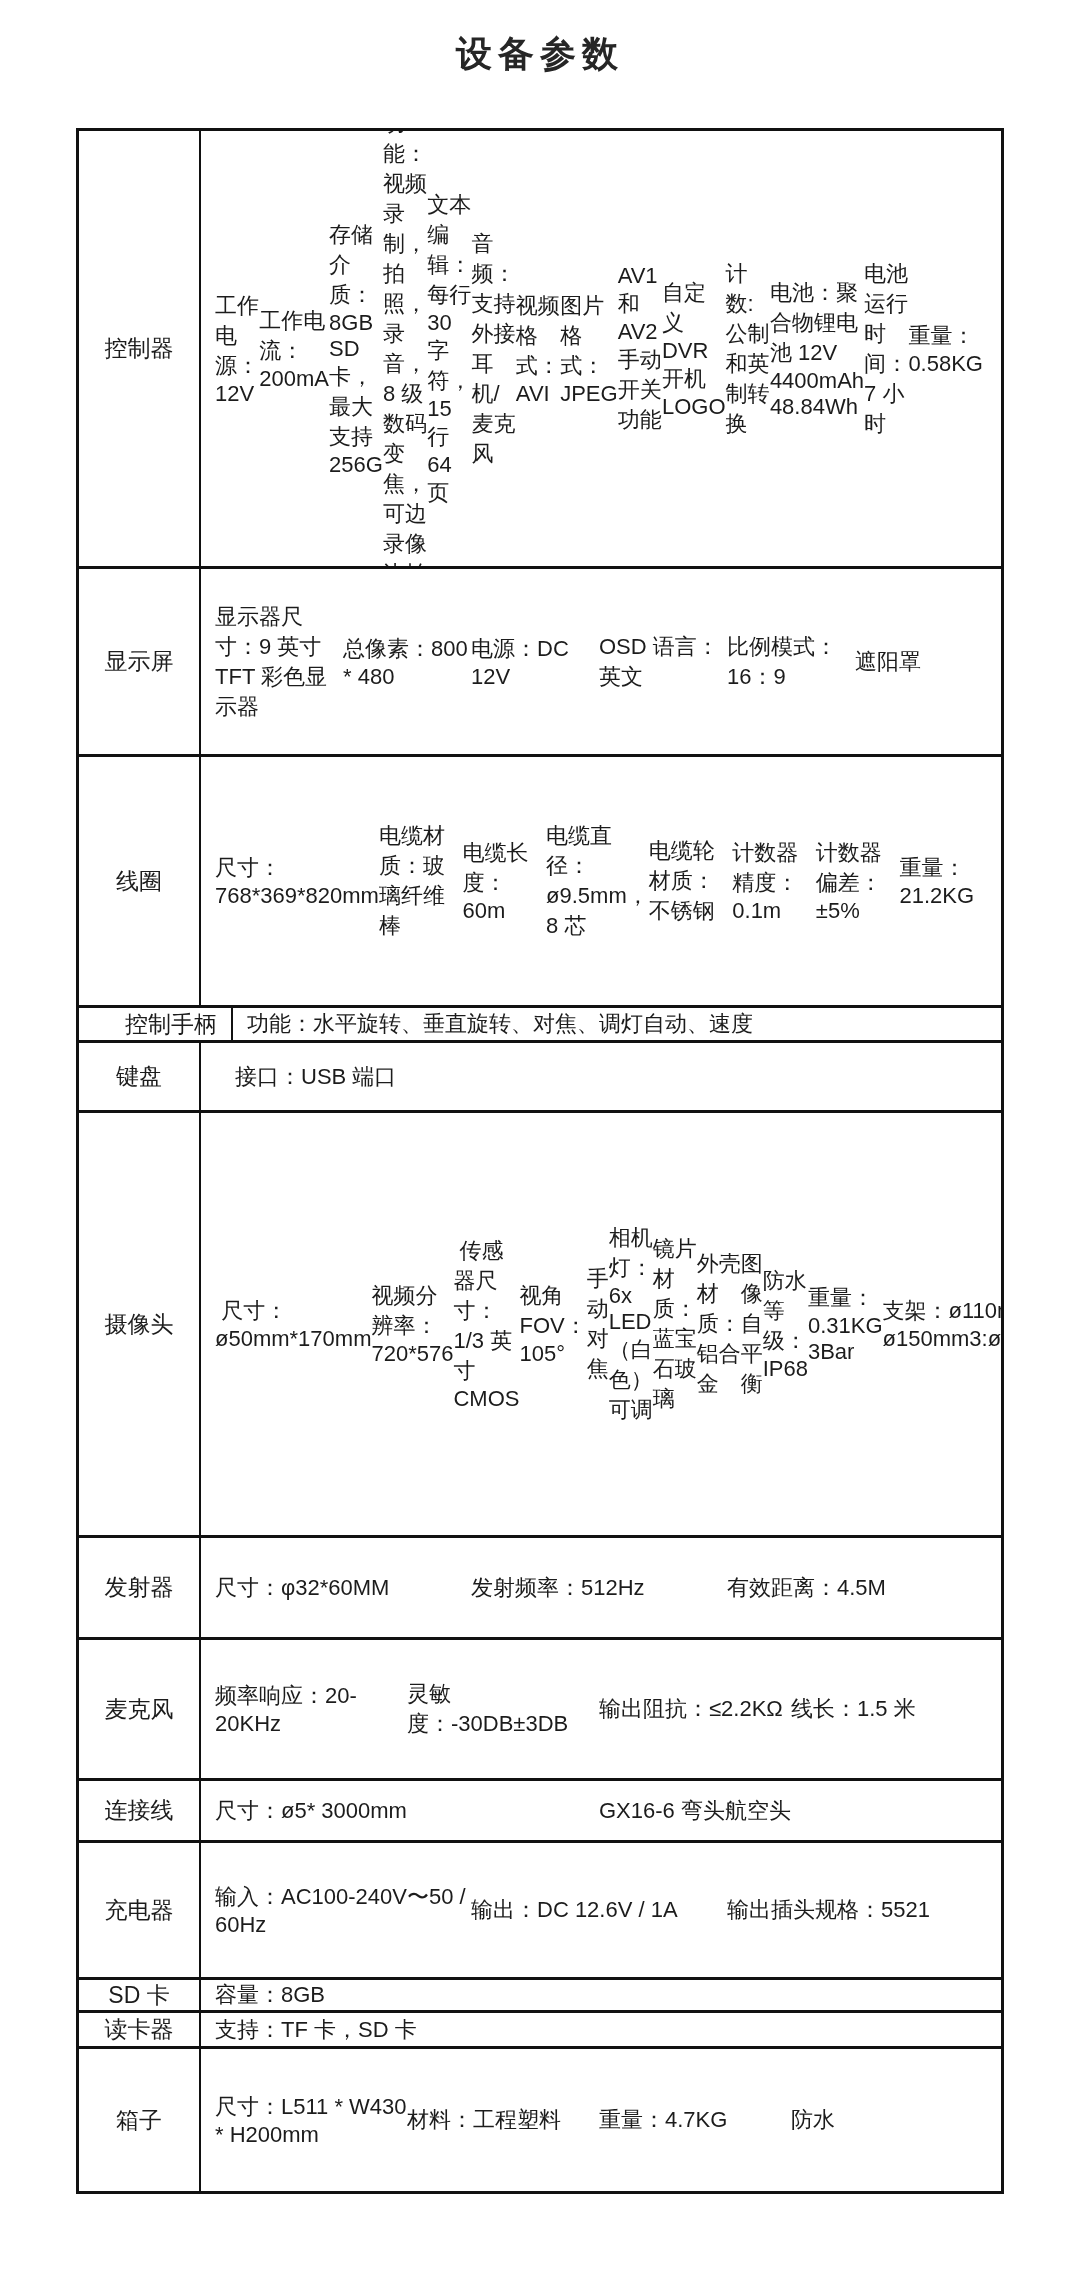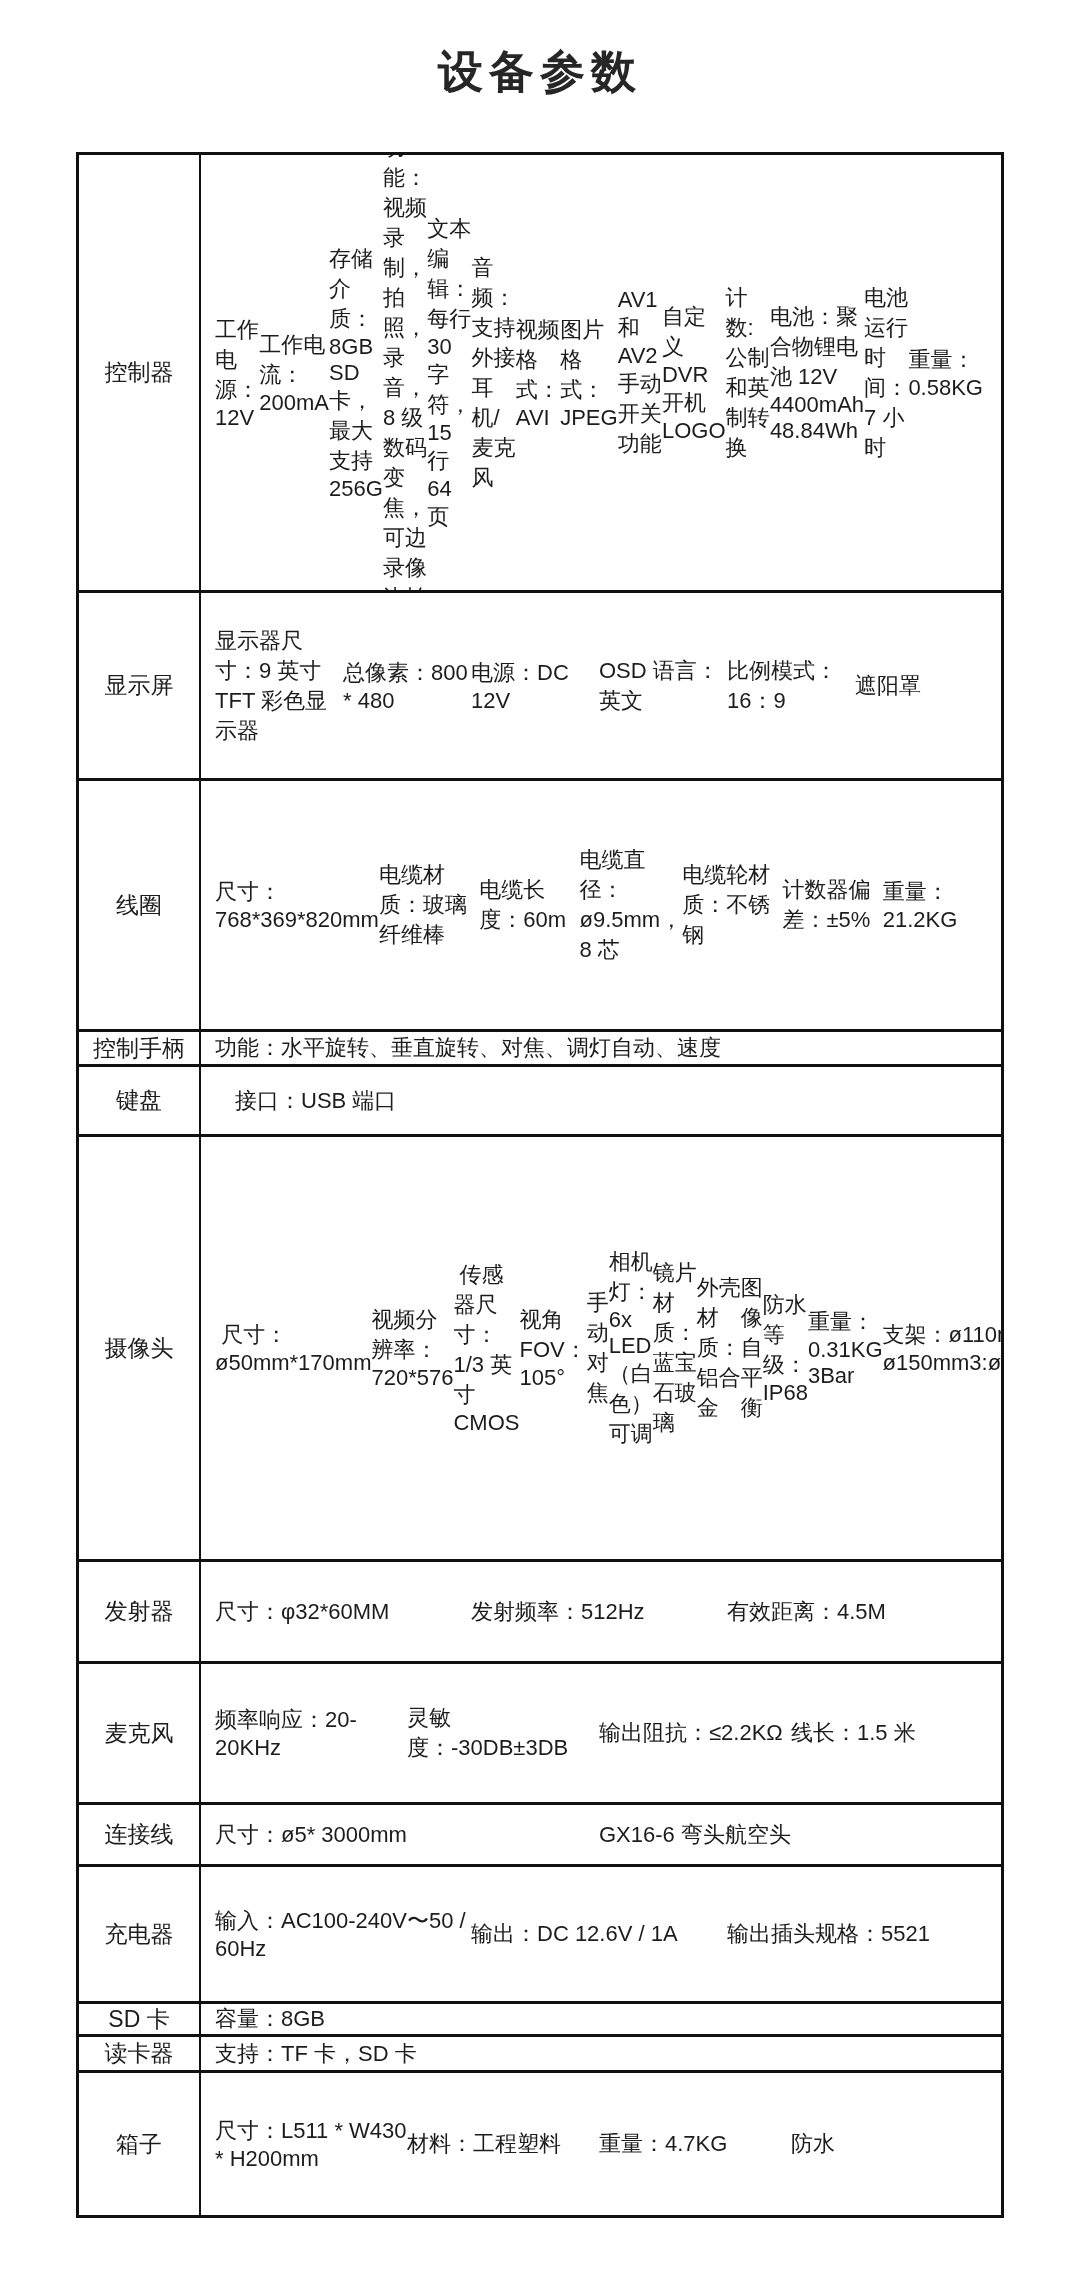--- a/index.html
+++ b/index.html
@@ -12,26 +12,26 @@
     color: #1e1e1e;
     -webkit-font-smoothing: antialiased;
   }
   .page {
     width: 1080px;
     height: 2277px;
     position: relative;
     background: #ffffff;
   }
   .title {
-    margin: 12px;
+    margin: 0;
     height: 128px;
     box-sizing: border-box;
     padding-top: 30px;
     text-align: center;
-    font-size: 45px;
+    font-size: 36px;
     font-weight: 600;
     letter-spacing: 6px;
     color: #262626;
   }
   .spec-table {
     width: 928px;
     margin: 0 auto;
     box-sizing: border-box;
     border: 3px solid #111111;
     background: #ffffff;
@@ -169,28 +169,31 @@
           <div class="value-line">
             <span>电缆长度：60m</span>
           </div>
           <div class="value-line">
             <span>电缆直径：ø9.5mm，8 芯</span>
           </div>
           <div class="value-line">
             <span>电缆轮材质：不锈钢</span>
           </div>
           <div class="value-line">
+            <span>计数器精度：0.1m</span>
+          </div>
+          <div class="value-line">
             <span>计数器偏差：±5%</span>
           </div>
           <div class="value-line">
             <span>重量：21.2KG</span>
           </div>
         </div>
       </div>
-      <div class="spec-row" style="height: 35px;">
+      <div class="spec-row" style="height: 35px; padding-left: 32px;">
         <div class="label-cell">
           <span>控制手柄</span>
         </div>
         <div class="value-cell">
           <div class="value-line">
             <span>功能：水平旋转、垂直旋转、对焦、调灯自动、速度</span>
           </div>
         </div>
       </div>
       <div class="spec-row" style="height: 70px; gap: 20px;">

